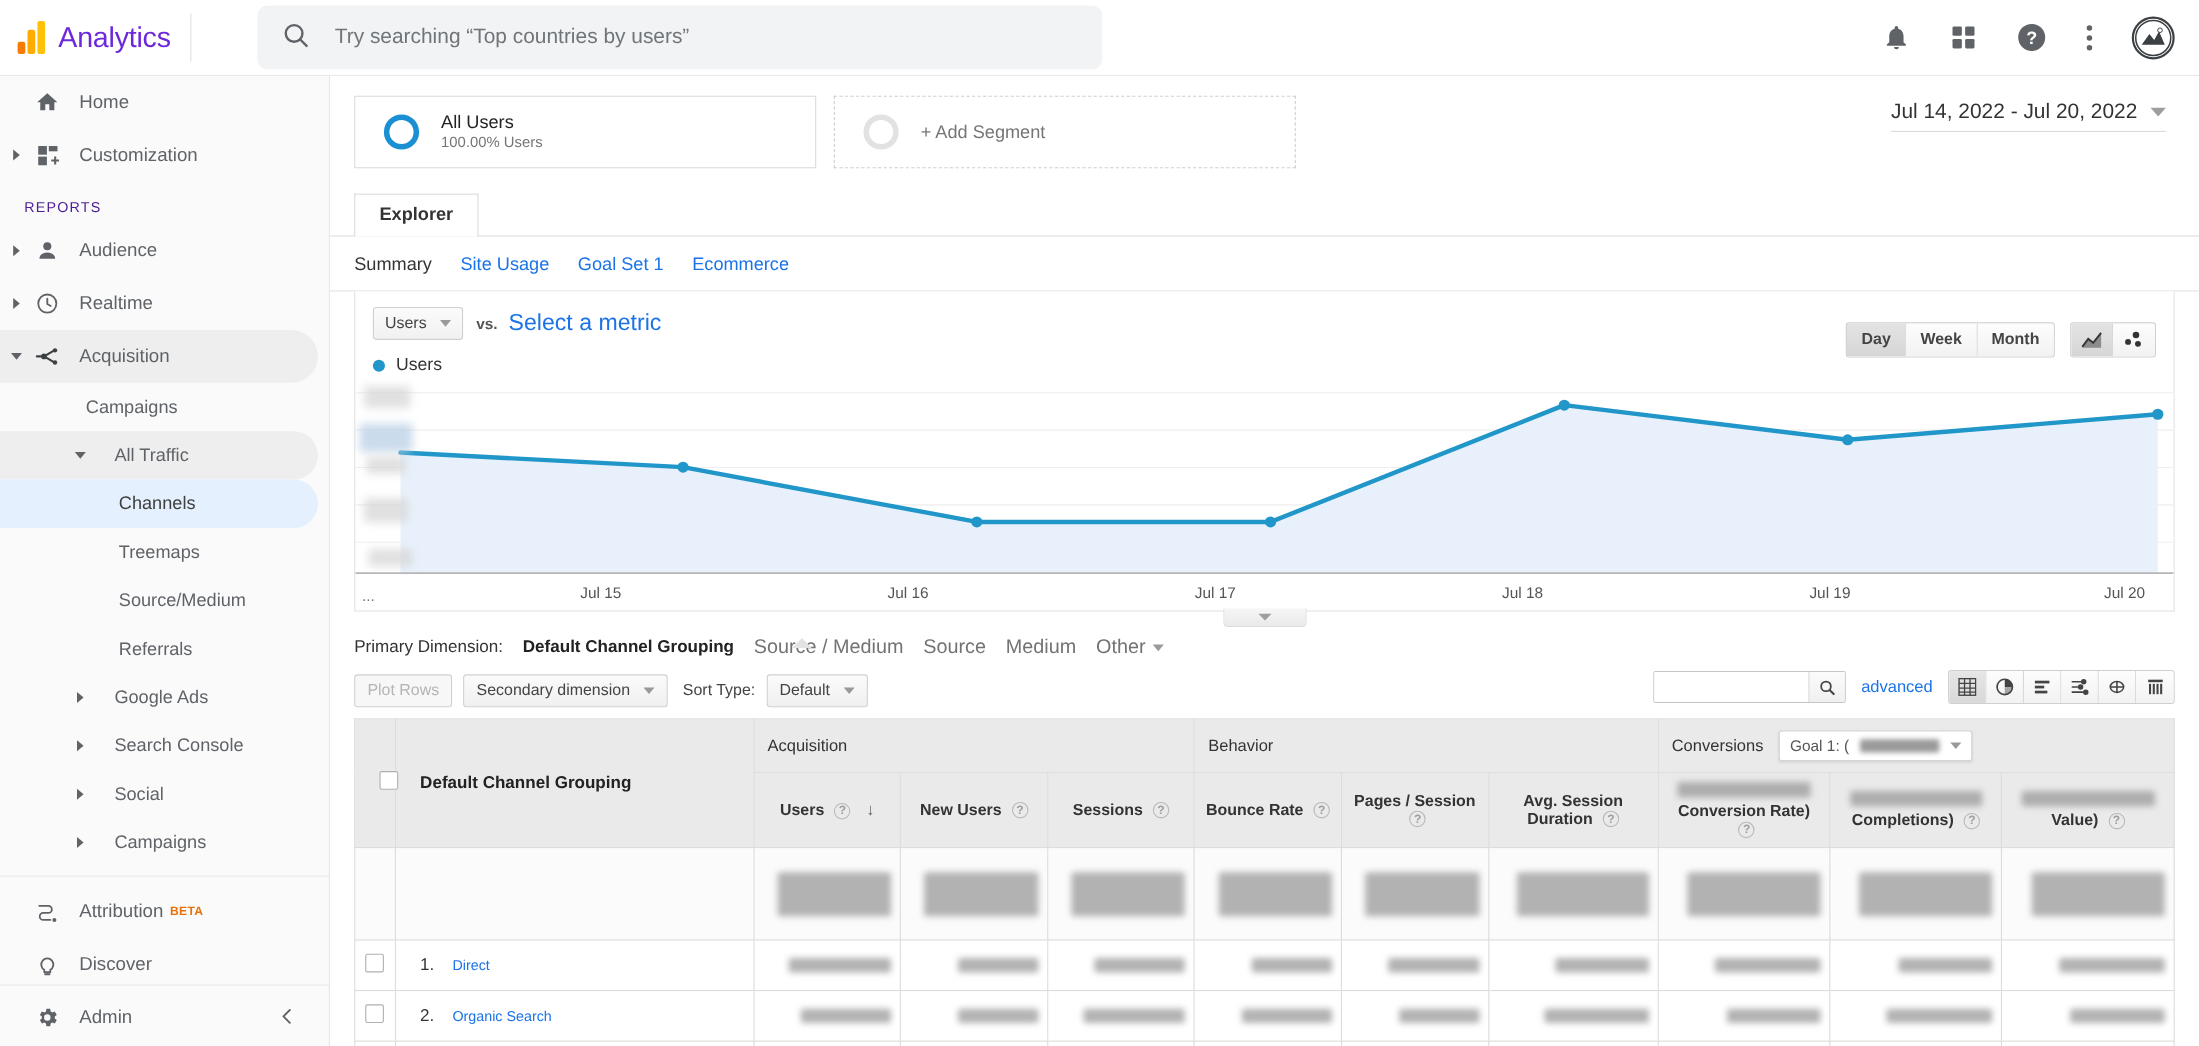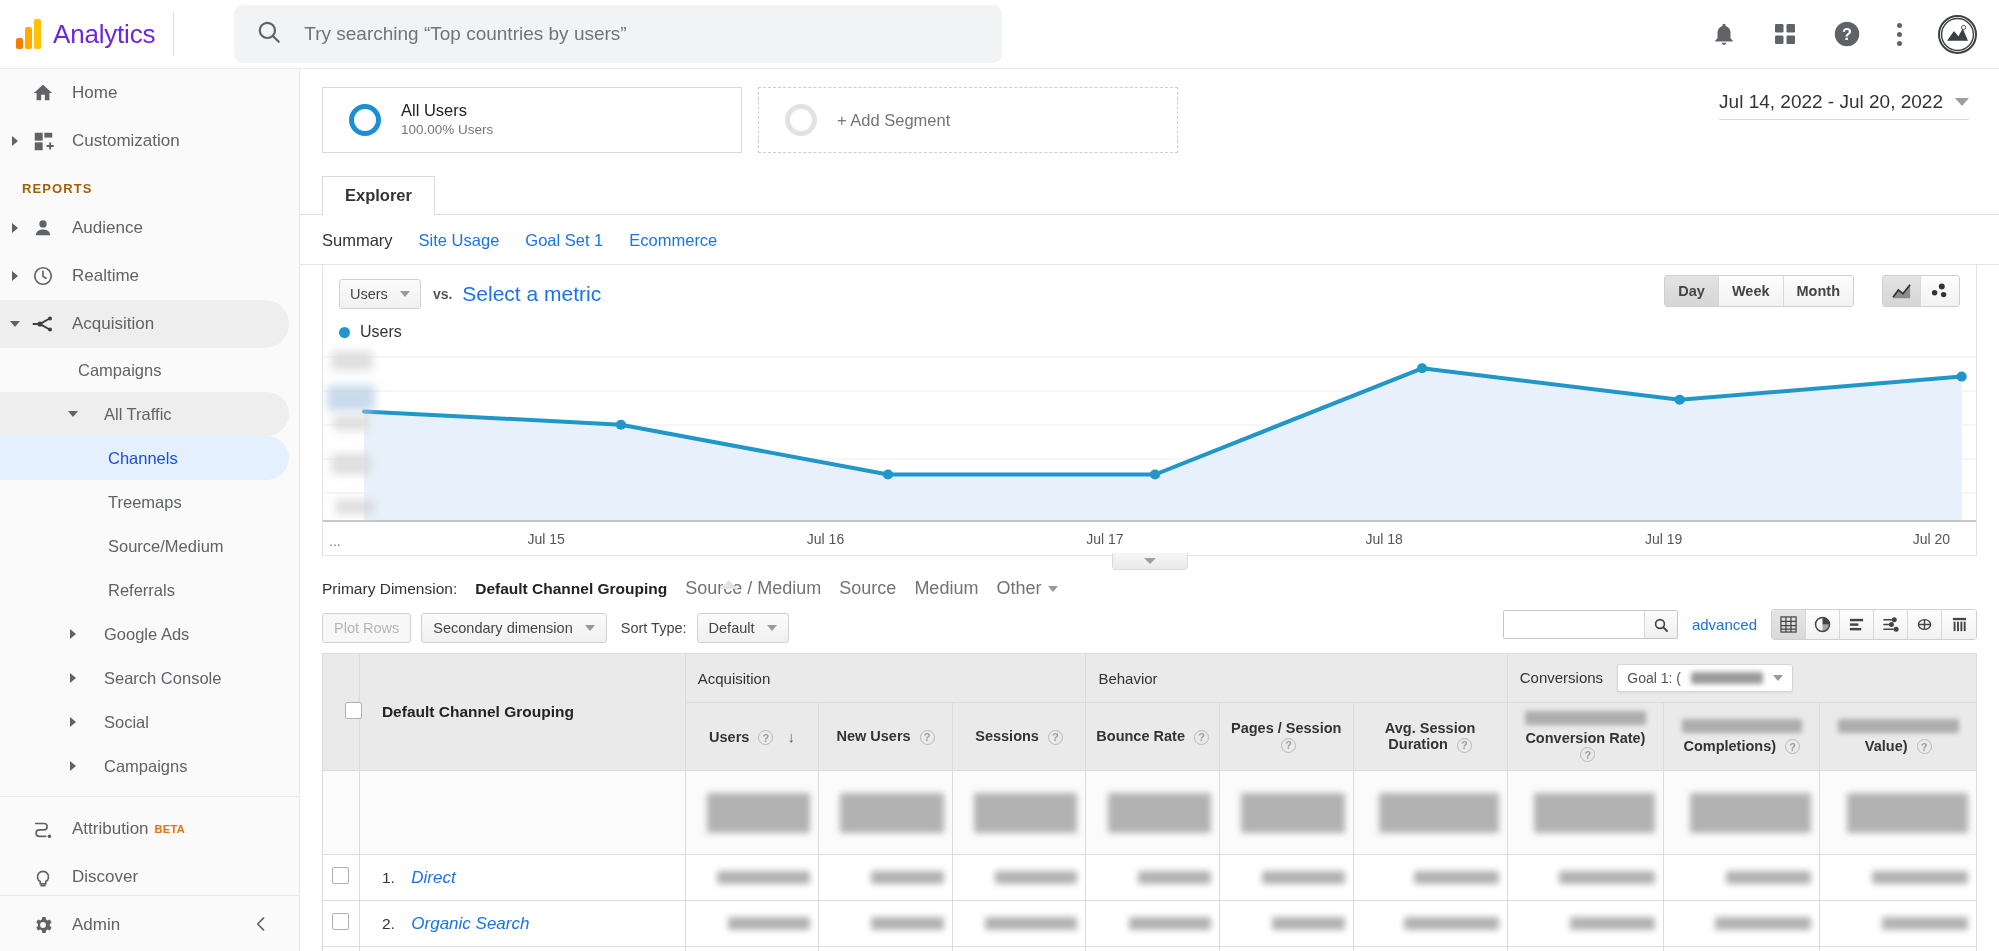--- a/index.html
+++ b/index.html
@@ -64,28 +64,28 @@
     height: 48px; display: flex; align-items: center;
     font-size: 17px; color: #5f6368; cursor: pointer; position: relative;
     padding-right: 12px;
   }
   .nav-arrow { width: 22px; display: flex; justify-content: center; align-items: center; margin-left: 4px; }
   .nav-arrow .tri-r { width:0;height:0;border-top:5px solid transparent;border-bottom:5px solid transparent;border-left:6px solid #5f6368; }
   .nav-arrow .tri-d { width:0;height:0;border-left:5px solid transparent;border-right:5px solid transparent;border-top:6px solid #5f6368; }
   .nav-ico { width: 34px; display: flex; justify-content: center; align-items: center; flex: 0 0 34px; }
   .nav-lbl { margin-left: 12px; }
   .nav-item.selected { background: #eeeeee; border-radius: 0 24px 24px 0; margin-right: 10px; }
-  .reports-hdr { font-size: 13px; color: #a16207; letter-spacing: 1.1px; padding: 16px 0 8px 22px; font-weight: 700; }
+  .reports-hdr { font-size: 13px; color: #4c1d95; letter-spacing: 1.1px; padding: 16px 0 8px 22px; font-weight: 400; }
   .sub-item {
     height: 44px; display: flex; align-items: center; font-size: 16.5px;
     color: #5f6368; padding-left: 78px; cursor: pointer; position: relative;
   }
   .sub-item.lvl2 { padding-left: 104px; }
   .sub-item.activetrail { background: #eeeeee; border-radius: 0 24px 24px 0; margin-right: 10px; }
-  .sub-item.active { background: #e4f0fd; color: #1d4ed8; border-radius: 0 24px 24px 0; margin-right: 10px; padding-left: 108px; }
+  .sub-item.active { background: #e4f0fd; color: #404040; border-radius: 0 24px 24px 0; margin-right: 10px; padding-left: 108px; }
   .sub-item.deep { padding-left: 108px; }
   .sub-caret { position: absolute; left: 68px; width:0;height:0;border-left:5px solid transparent;border-right:5px solid transparent;border-top:6px solid #5f6368; }
   .sub-caret-r { position: absolute; left: 70px; width:0;height:0;border-top:5px solid transparent;border-bottom:5px solid transparent;border-left:6px solid #5f6368; }
   .side-sep { height: 1px; background: #e8e8e8; margin: 8px 0; }
   .beta-tag { font-size: 11px; color: #e8710a; font-weight: 700; margin-left: 6px; vertical-align: super; letter-spacing: .3px;}
   .collapse-row { position: absolute; bottom: 0; left: 0; right: 0; height: 56px;
     border-top: 1px solid #e8e8e8; display: flex; align-items: center; justify-content: flex-end; padding-right: 28px; cursor: pointer;}
 
   
   .main { position: absolute; top: 69px; left: 300px; right: 0; bottom: 0; background: #fff; overflow: hidden; }
@@ -128,21 +128,21 @@
   .chart-ctrl { display: flex; align-items: center; padding: 14px 16px 8px 16px; position: relative; }
   .mini-sel {
     border: 1px solid #d0d0d0; background: linear-gradient(#fbfbfb,#f1f1f1);
     border-radius: 3px; height: 30px; display: inline-flex; align-items: center;
     padding: 0 10px; font-size: 14.5px; color: #444; gap: 12px; cursor: pointer;
   }
   .sel-caret { width:0;height:0;border-left:5px solid transparent;border-right:5px solid transparent;border-top:6px solid #999; }
   .vs-lbl { font-size: 14px; font-weight: 700; color: #555; margin: 0 10px 0 12px; }
   .metric-link { font-size: 21px; color: #1a73e8; cursor: pointer; }
 
-  .seg-btns { position: absolute; right: 16px; top: 10px; display: flex; gap: 28px; align-items: center; }
+  .seg-btns { position: absolute; right: 16px; top: 28px; display: flex; gap: 14px; align-items: center; }
   .btngrp { display: flex; border: 1px solid #cfcfcf; border-radius: 3px; overflow: hidden; }
   .gbtn {
     padding: 0 13px; height: 30px; display: flex; align-items: center; font-size: 14.5px;
     font-weight: 700; color: #444; background: linear-gradient(#fdfdfd,#f2f2f2);
     border-right: 1px solid #d8d8d8; cursor: pointer;
   }
   .gbtn:last-child { border-right: none; }
   .gbtn.on { background: linear-gradient(#e3e3e3,#d6d6d6); }
   .ibtn { width: 38px; height: 30px; display: flex; align-items: center; justify-content: center;
     background: linear-gradient(#fdfdfd,#f2f2f2); border-right: 1px solid #d8d8d8; cursor: pointer;}
@@ -209,21 +209,21 @@
   .goalsel {
     display: inline-flex; align-items: center; gap: 10px; border: 1px solid #d5d5d5; background: #fff;
     border-radius: 3px; padding: 5px 9px; font-size: 14px; color: #555; margin-left: 10px; cursor: pointer;
     box-shadow: 0 1px 2px rgba(0,0,0,.08);
   }
   .goalblur { display:inline-block; width: 72px; height: 12px; background: #9a9a9a; filter: blur(2.6px); border-radius: 2px; }
   .hdrblur { display:block; width: 84%; height: 14px; margin: 0 auto 5px; background: #adadad; filter: blur(2.8px); border-radius: 2px;}
   .totalrow td { height: 84px; background: #fbfbfb; }
   .rowcell { height: 46px; }
   .rnk { font-size: 15.5px; color: #333; margin-right: 12px; }
-  .rowlink { font-size: 17px; color: #1a73e8; cursor: pointer; font-style: italic; }
+  .rowlink { font-size: 13px; color: #1a73e8; cursor: pointer; }
   .cellblur { width: 70%; height: 13px; background: #b2b2b2; filter: blur(3px); border-radius: 2px; margin: 0 8px 0 auto; }
   .cb2 { width: 55%; }
   .cb3 { width: 62%; }
   .tbl-wrap { padding: 0 22px; }
 </style>
 </head>
 <body>
 
 <div class="topbar">
   <div class="ga-logo">

